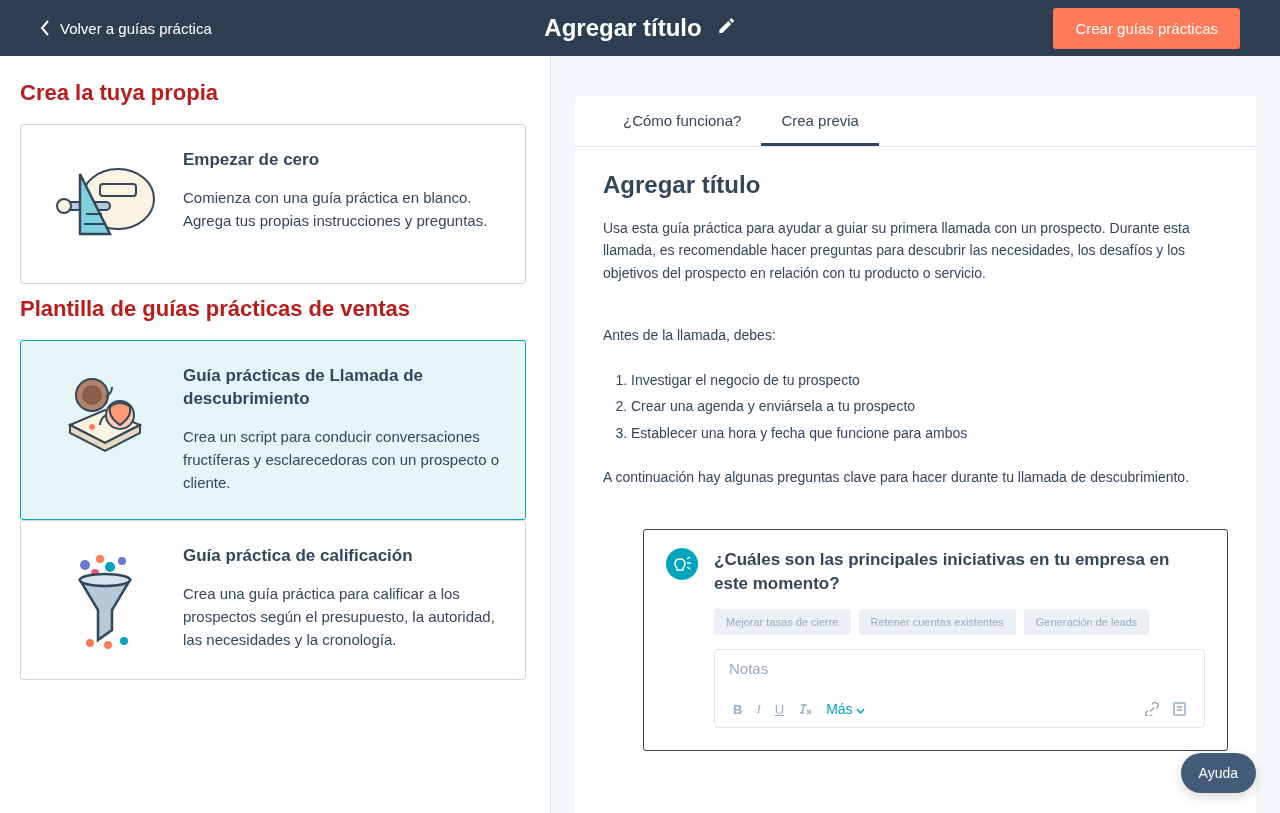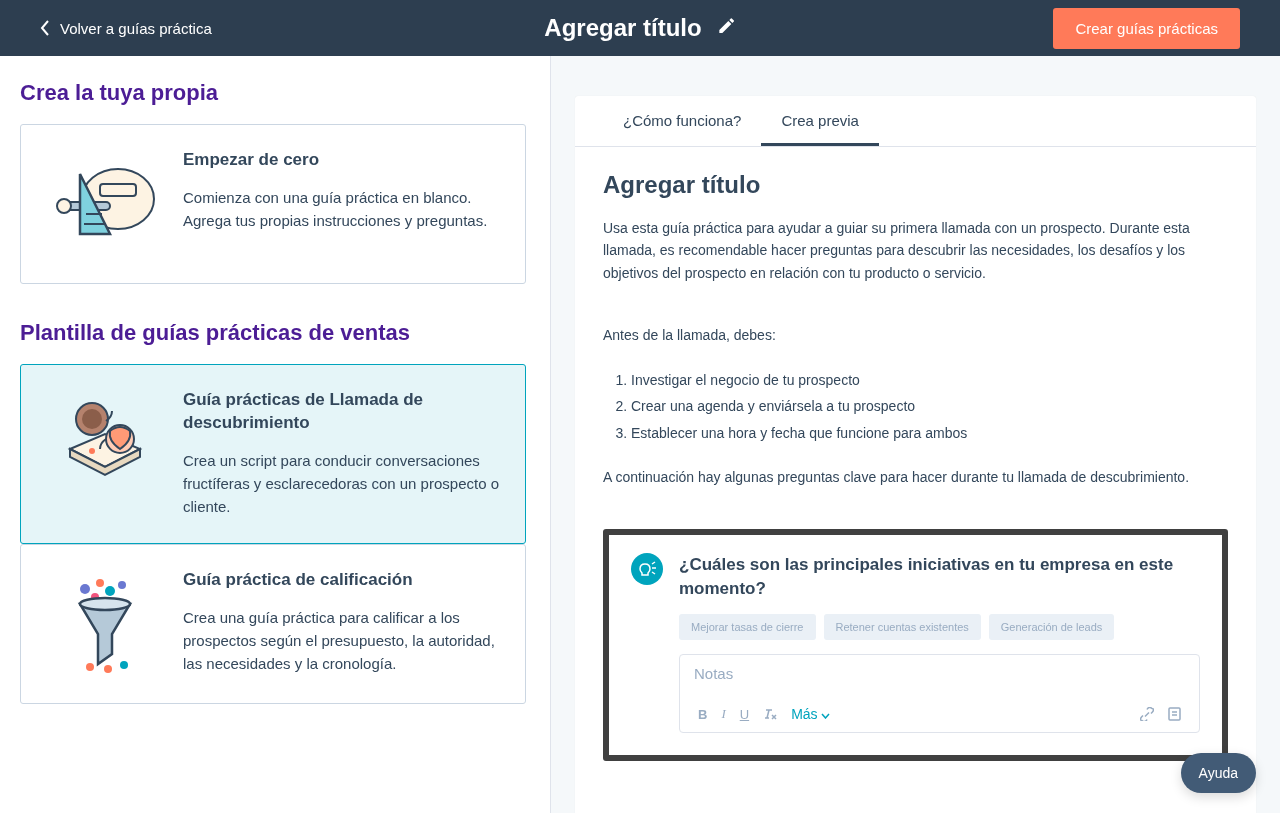--- a/index.html
+++ b/index.html
@@ -8,35 +8,35 @@
 .back-link { display: flex; align-items: center; color: #fff; font-weight: 500; cursor: pointer; font-size: 15px; }
 .back-link svg { margin-right: 10px; }
 .title-center { position: absolute; left: 50%; transform: translateX(-50%); display: flex; align-items: center; color: #fff; }
 .title-center h1 { font-size: 24px; font-weight: 600; margin-right: 16px; }
 .edit-icon { cursor: pointer; }
 .create-btn { margin-left: auto; background: #ff7a59; color: #fff; border: none; padding: 12px 22px; border-radius: 3px; font-size: 15px; font-weight: 500; cursor: pointer; }
 .main { display: flex; height: calc(100vh - 56px); }
 .left { width: 550px; padding: 24px 24px 24px 20px; overflow-y: auto; }
 .right { flex: 1; border-left: 1px solid #dfe3eb; overflow-y: auto; background: #f5f8fa; padding: 40px 24px 0; }
 .right-panel { background: #fff; border-radius: 3px 3px 0 0; min-height: 100%; box-shadow: 0 0 1px rgba(0,0,0,0.1); }
-.section-h { font-size: 22px; font-weight: 700; color: #4c1d95; margin-bottom: 18px; }
-.section-h.mt { margin-top: 36px; }
+.section-h { font-size: 22px; font-weight: 700; color: #b91c1c; margin-bottom: 18px; }
+.section-h.mt { margin-top: 12px; }
 .card { border: 1px solid #cbd6e2; border-radius: 3px; padding: 24px; display: flex; cursor: pointer; }
 .card.selected { background: #e5f5f8; border: 1.5px solid #00a4bd; }
 .card-icon { width: 120px; height: 110px; flex-shrink: 0; margin-right: 18px; display: flex; align-items: center; justify-content: center; }
 .card-body h3 { font-size: 17px; font-weight: 700; color: #33475b; margin-bottom: 14px; line-height: 1.35; }
 .card-body p { font-size: 15px; color: #33475b; line-height: 1.55; }
 .tabs { display: flex; border-bottom: 1px solid #dfe3eb; padding: 0 28px; }
 .tab { padding: 16px 20px 14px; font-size: 15px; color: #33475b; cursor: pointer; border-bottom: 3px solid transparent; }
 .tab.active { font-weight: 500; border-bottom-color: #33475b; }
 .preview { padding: 24px 28px; }
 .preview h2 { font-size: 24px; font-weight: 700; color: #33475b; margin-bottom: 18px; }
 .preview p { font-size: 14px; color: #33475b; line-height: 1.6; margin-bottom: 20px; }
 .preview ol { margin: 0 0 20px 28px; font-size: 14px; line-height: 1.9; color: #33475b; }
-.qcard { border: 6px solid #404040; border-radius: 3px; padding: 18px 22px 22px; margin-top: 40px; }
+.qcard { border: 1px solid #404040; border-radius: 3px; padding: 18px 22px 22px; margin-top: 40px; margin-left: 40px; }
 .qhead { display: flex; align-items: flex-start; }
 .qicon { width: 32px; height: 32px; background: #00a4bd; border-radius: 50%; display: flex; align-items: center; justify-content: center; flex-shrink: 0; margin-right: 16px; }
 .qhead h3 { font-size: 17px; font-weight: 700; color: #33475b; line-height: 1.4; }
 .chips { margin: 14px 0 14px 48px; display: flex; flex-wrap: wrap; gap: 8px; }
 .chip { background: #eaf0f6; color: #99acc2; padding: 7px 12px; border-radius: 3px; font-size: 11px; }
 .notes { margin-left: 48px; border: 1px solid #dfe3eb; border-radius: 4px; padding-bottom: 6px; }
 .notes-ph { padding: 10px 14px 18px; color: #99acc2; font-size: 15px; }
 .toolbar { display: flex; align-items: center; gap: 14px; padding: 6px 18px 4px; }
 .tb { color: #99acc2; font-size: 13px; cursor: pointer; }
 .tb.b { font-weight: 700; }

